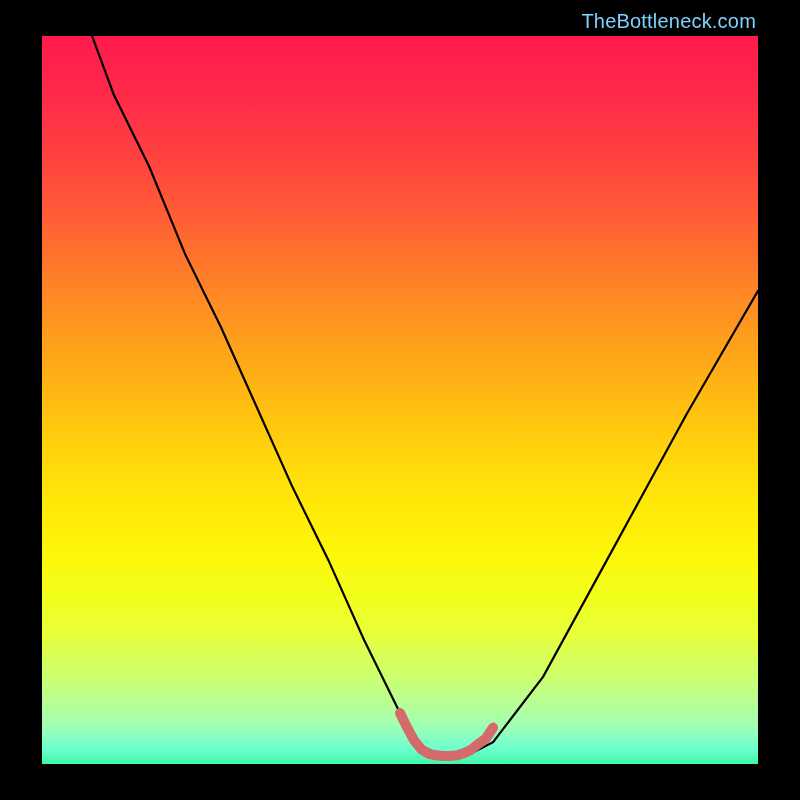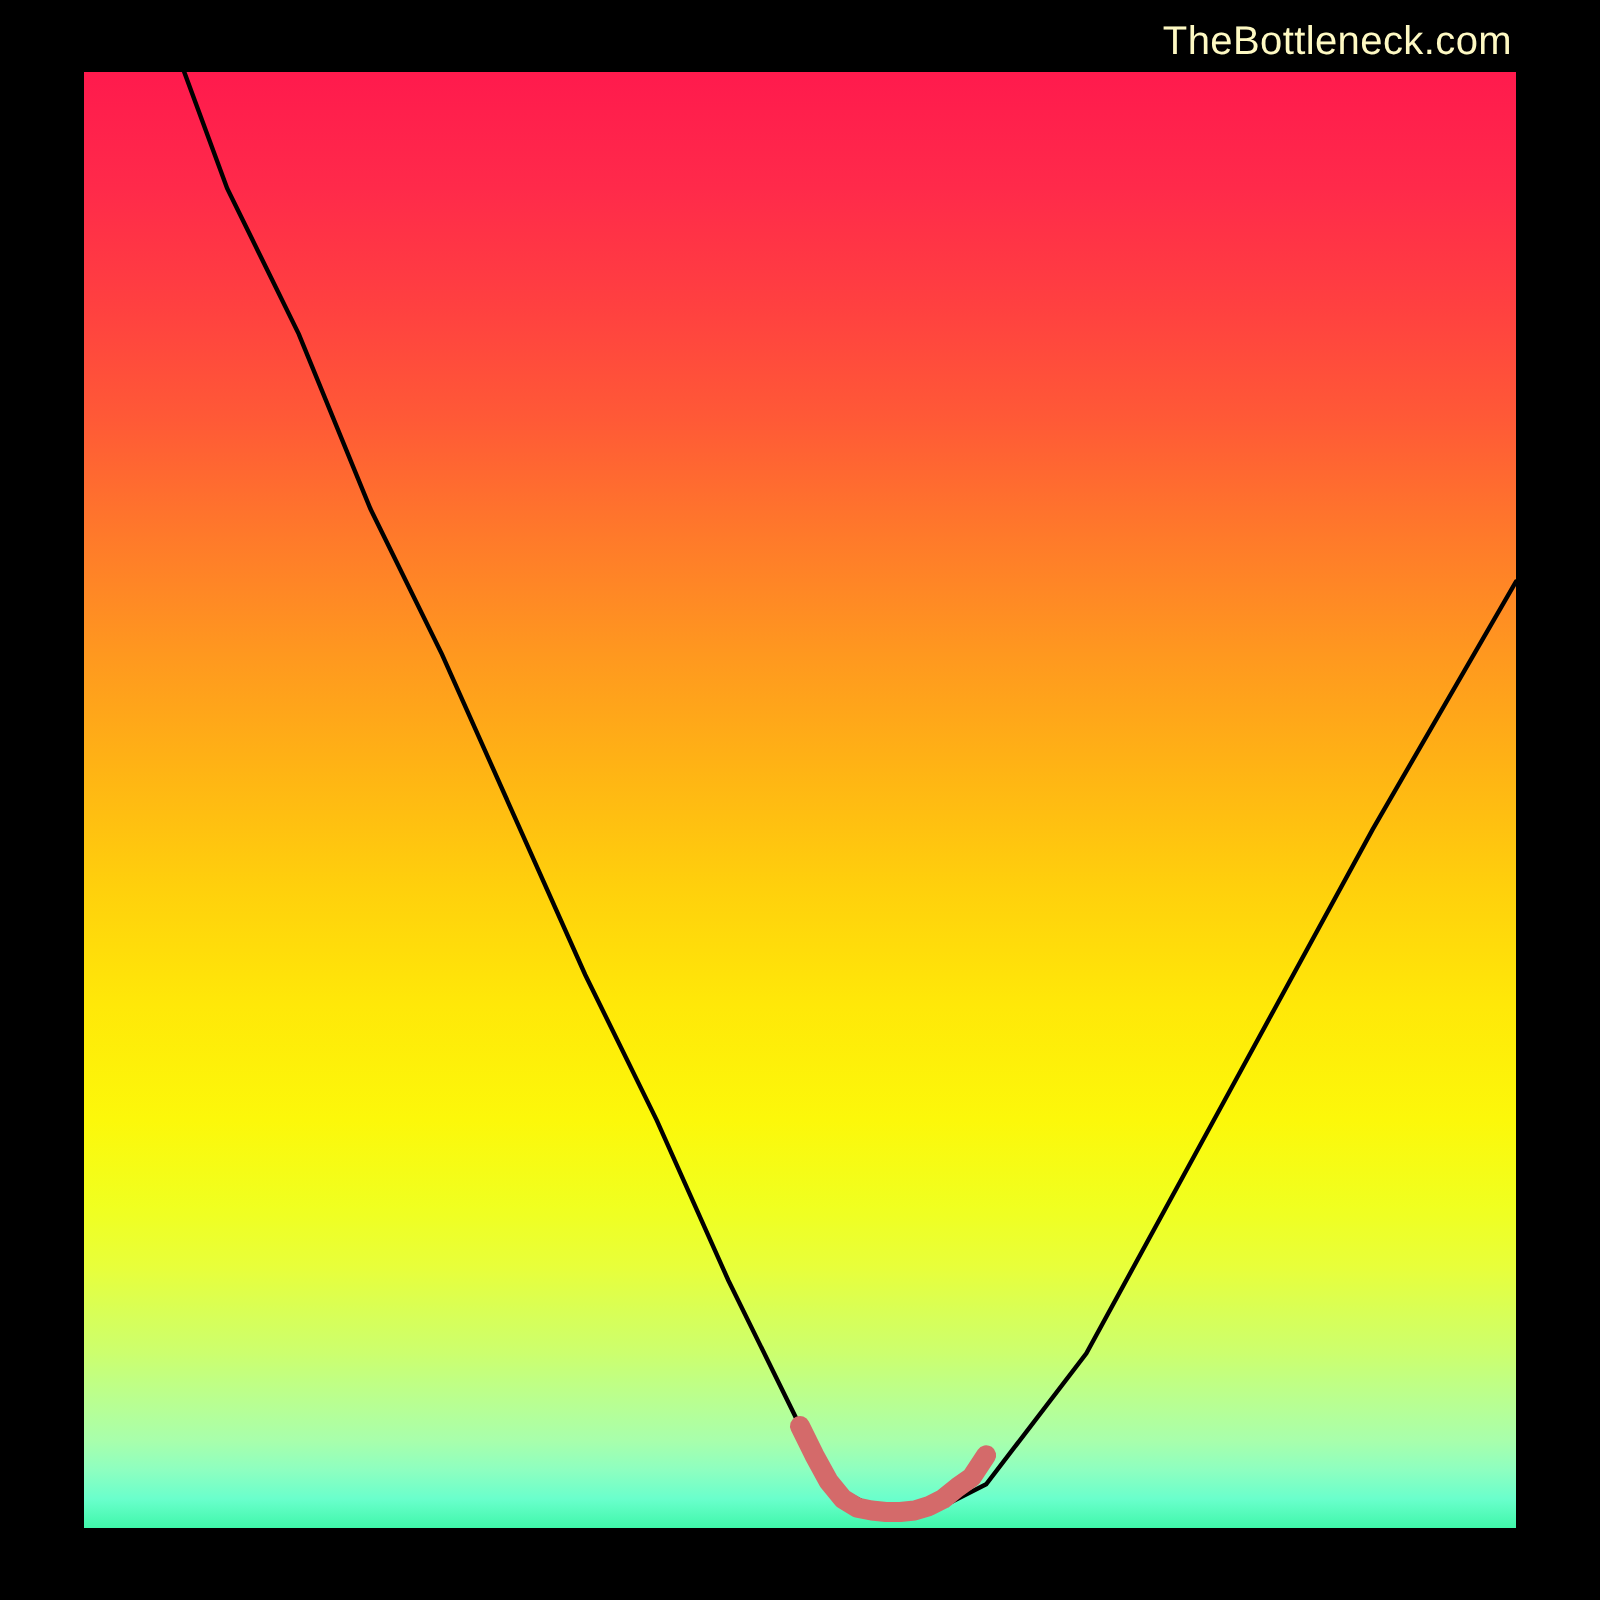--- a/index.html
+++ b/index.html
@@ -51,21 +51,21 @@
     left: 42px;
     top: 36px;
     width: 716px;
     height: 728px;
     pointer-events: none;
   }
   .watermark {
     position: absolute;
     top: 10px;
     right: 44px;
-    color: #fef9c3;
+    color: #7dd3fc;
     font-size: 20px;
     font-weight: 500;
     letter-spacing: 0.2px;
   }
 </style>
 </head>
 <body>
 
 <div class="frame">
 

